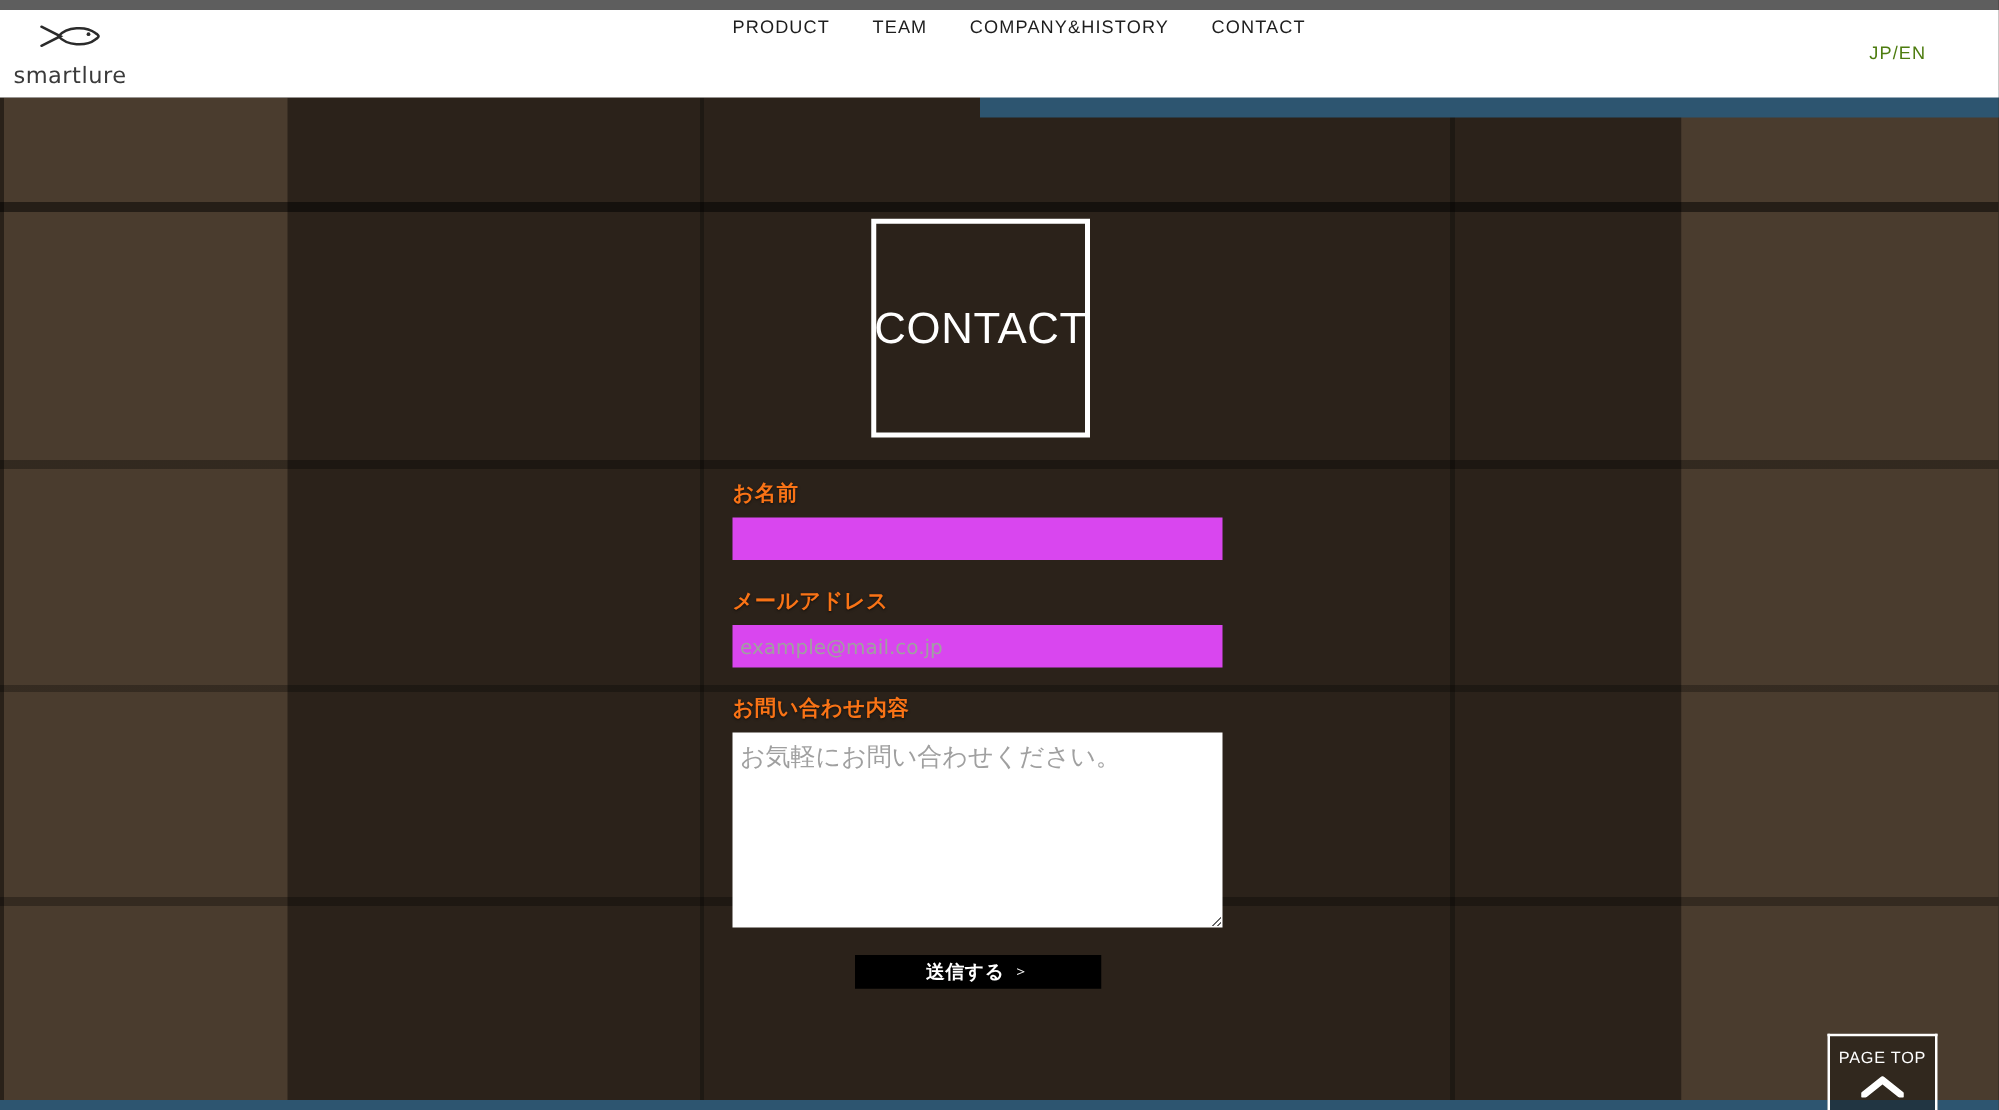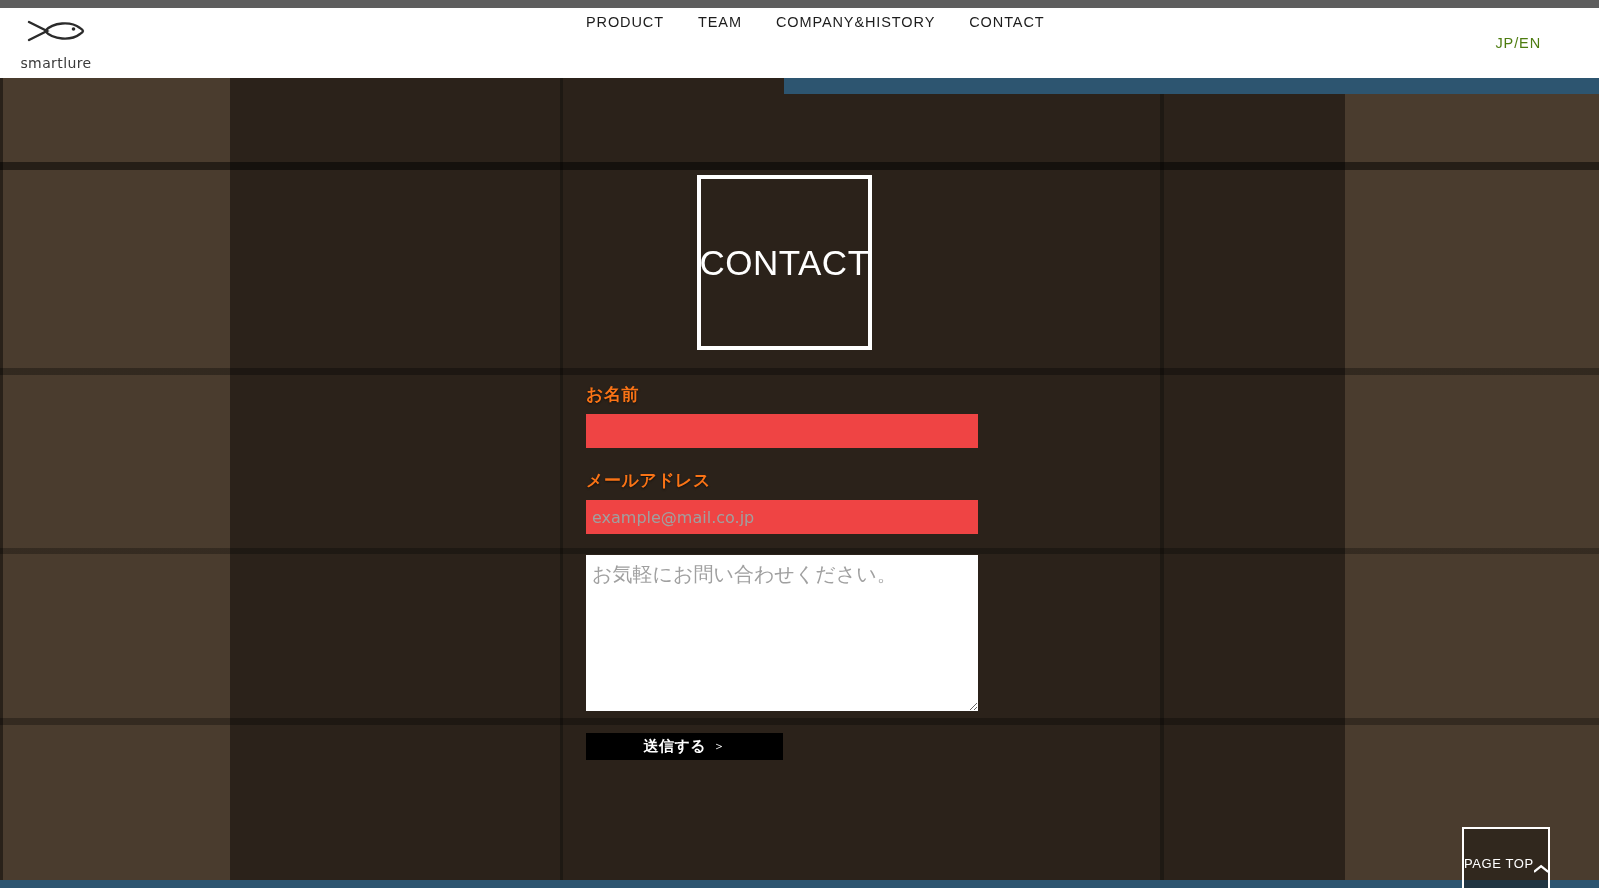--- a/index.html
+++ b/index.html
@@ -29,21 +29,21 @@
   }
   .logo {
     position: absolute; left: 16px; top: 10px;
     width: 80px; height: 52px;
     display: flex; flex-direction: column;
     align-items: center; justify-content: flex-start;
     text-decoration: none;
   }
   .logo-mark { width: 62px; height: 26px; display: block; }
   .logo-word {
-    font-size: 14px; color: #3a3a3a;
+    font-size: 18px; color: #3a3a3a;
     letter-spacing: 0.4px; line-height: 1;
     margin-top: 12px;
     font-family: "DejaVu Sans", sans-serif;
   }
 
   .main-nav {
     position: absolute; left: 586px; top: 0;
     height: 89px;
     display: flex; 
     gap: 0;
@@ -188,21 +188,21 @@
     font-size: 17px;
     font-weight: bold;
     letter-spacing: 0.5px;
     margin: 0 0 8px 0;
     text-shadow: 0 1px 2px rgba(0,0,0,0.6);
     font-family: "DejaVu Sans", sans-serif;
   }
   .text-input {
     display: block;
     width: 392px; height: 27px;
-    background: #ef4444;
+    background: #d946ef;
     border: none; outline: none;
     padding: 17px 6px;
     font-size: 16px;
     color: #333;
     font-family: "DejaVu Sans", sans-serif;
   }
   .text-input::placeholder { color: #a0a0a0; }
   .field-gap { height: 21px; }
 
   .textarea-input {
@@ -214,21 +214,21 @@
     font-size: 20px;
     color: #333;
     resize: both;
     line-height: 1.35;
     font-family: "DejaVu Sans", sans-serif;
   }
   .textarea-input::placeholder { color: #a0a0a0; }
 
   .submit-row {
     margin-top: 22px;
-    display: flex; justify-content: flex-start;
+    display: flex; justify-content: center;
     width: 392px;
   }
   .submit-button {
     width: 197px; height: 27px;
     background: #000000;
     color: #ffffff;
     border: none; outline: none;
     font-size: 15px; font-weight: bold;
     letter-spacing: 0.5px;
     cursor: pointer;
@@ -238,21 +238,21 @@
   }
   .submit-chevron { font-size: 12px; font-weight: normal; }
 
   
   .page-top {
     position: absolute; right: 49px; bottom: 0px;
     width: 88px; height: 61px;
     border: 2px solid #ffffff;
     border-bottom: none;
     background: rgba(20,16,12,0.45);
-    display: flex; flex-direction: row;
+    display: flex; flex-direction: column;
     align-items: center; justify-content: flex-start;
     padding-top: 10px;
     text-decoration: none;
     z-index: 45;
     margin-top: 16px;
   }
   .page-top-label {
     color: #ffffff; font-size: 13px;
     letter-spacing: 0.6px; line-height: 1;
     white-space: nowrap;
@@ -307,20 +307,21 @@
     <label class="field-label">お名前</label>
     <input class="text-input" type="text" placeholder="" style="">
 
     <div class="field-gap"></div>
 
     <label class="field-label">メールアドレス</label>
     <input class="text-input" type="email" placeholder="example@mail.co.jp" style="">
 
     <div class="field-gap"></div>
 
+    <label class="field-label">お問い合わせ内容</label>
     <textarea class="textarea-input" placeholder="お気軽にお問い合わせください。" style=""></textarea>
 
     <div class="submit-row">
       <button class="submit-button" type="submit">
         <span>送信する</span>
         <span class="submit-chevron">＞</span>
       </button>
     </div>
 
   </form>

